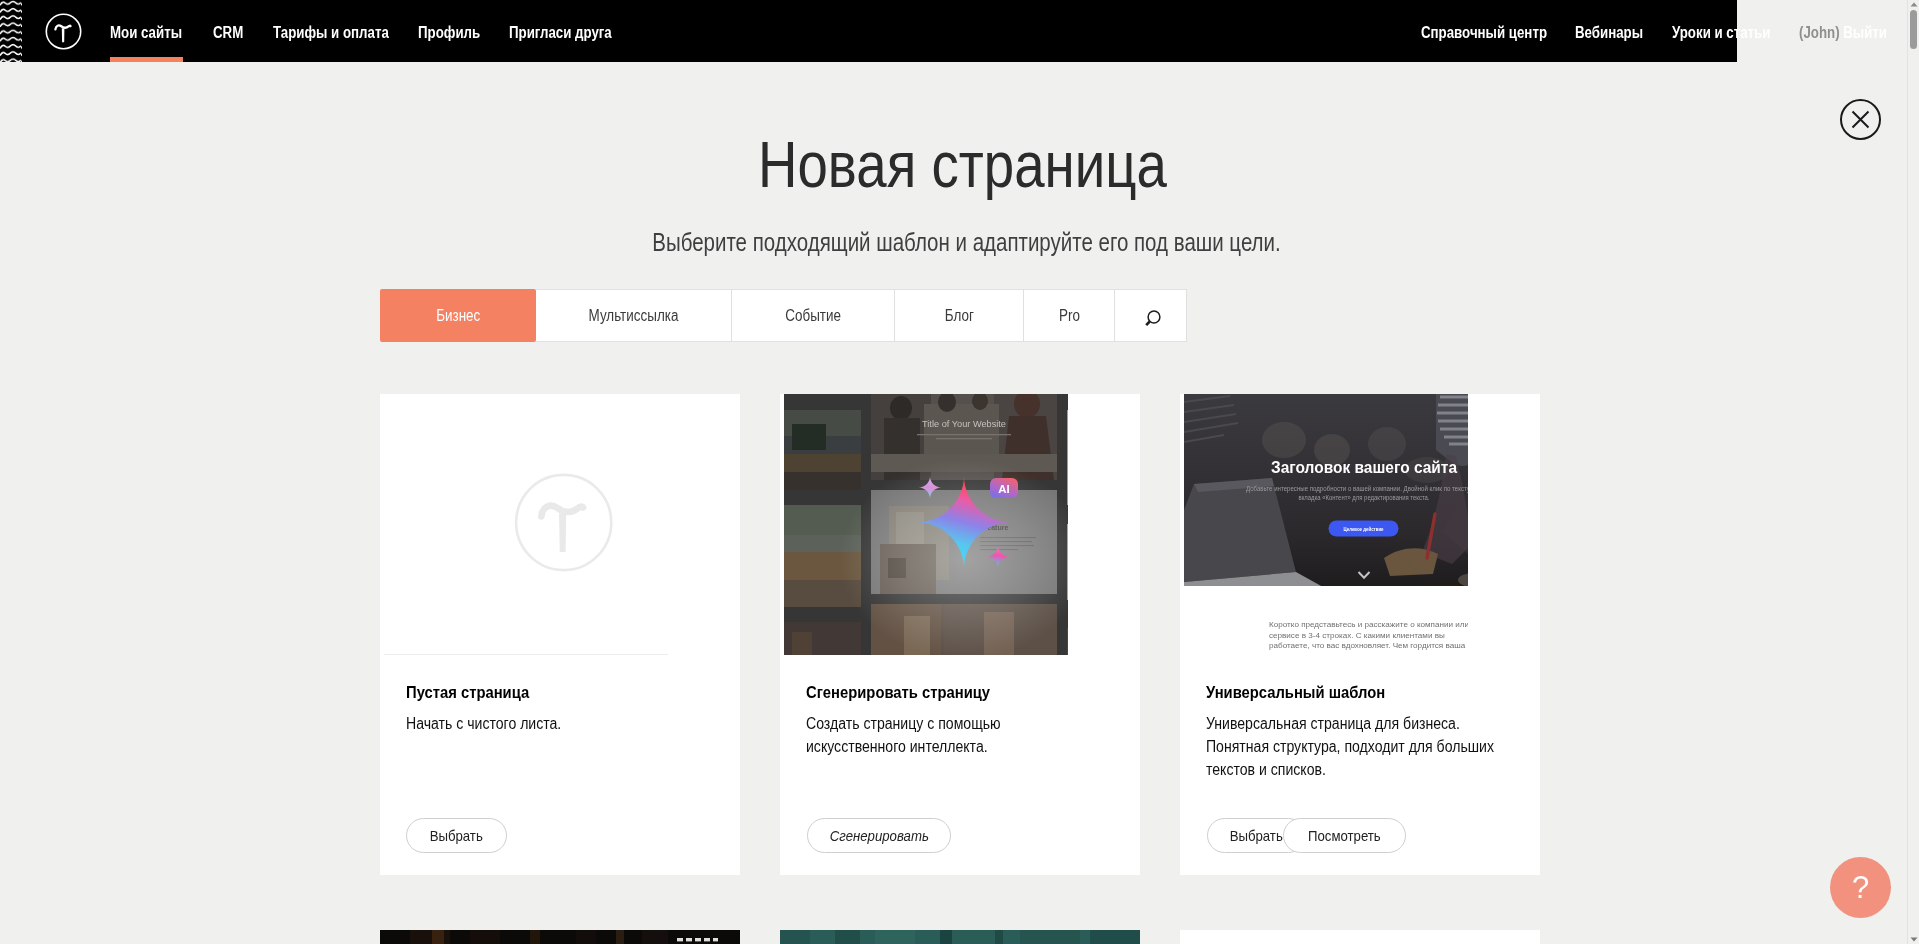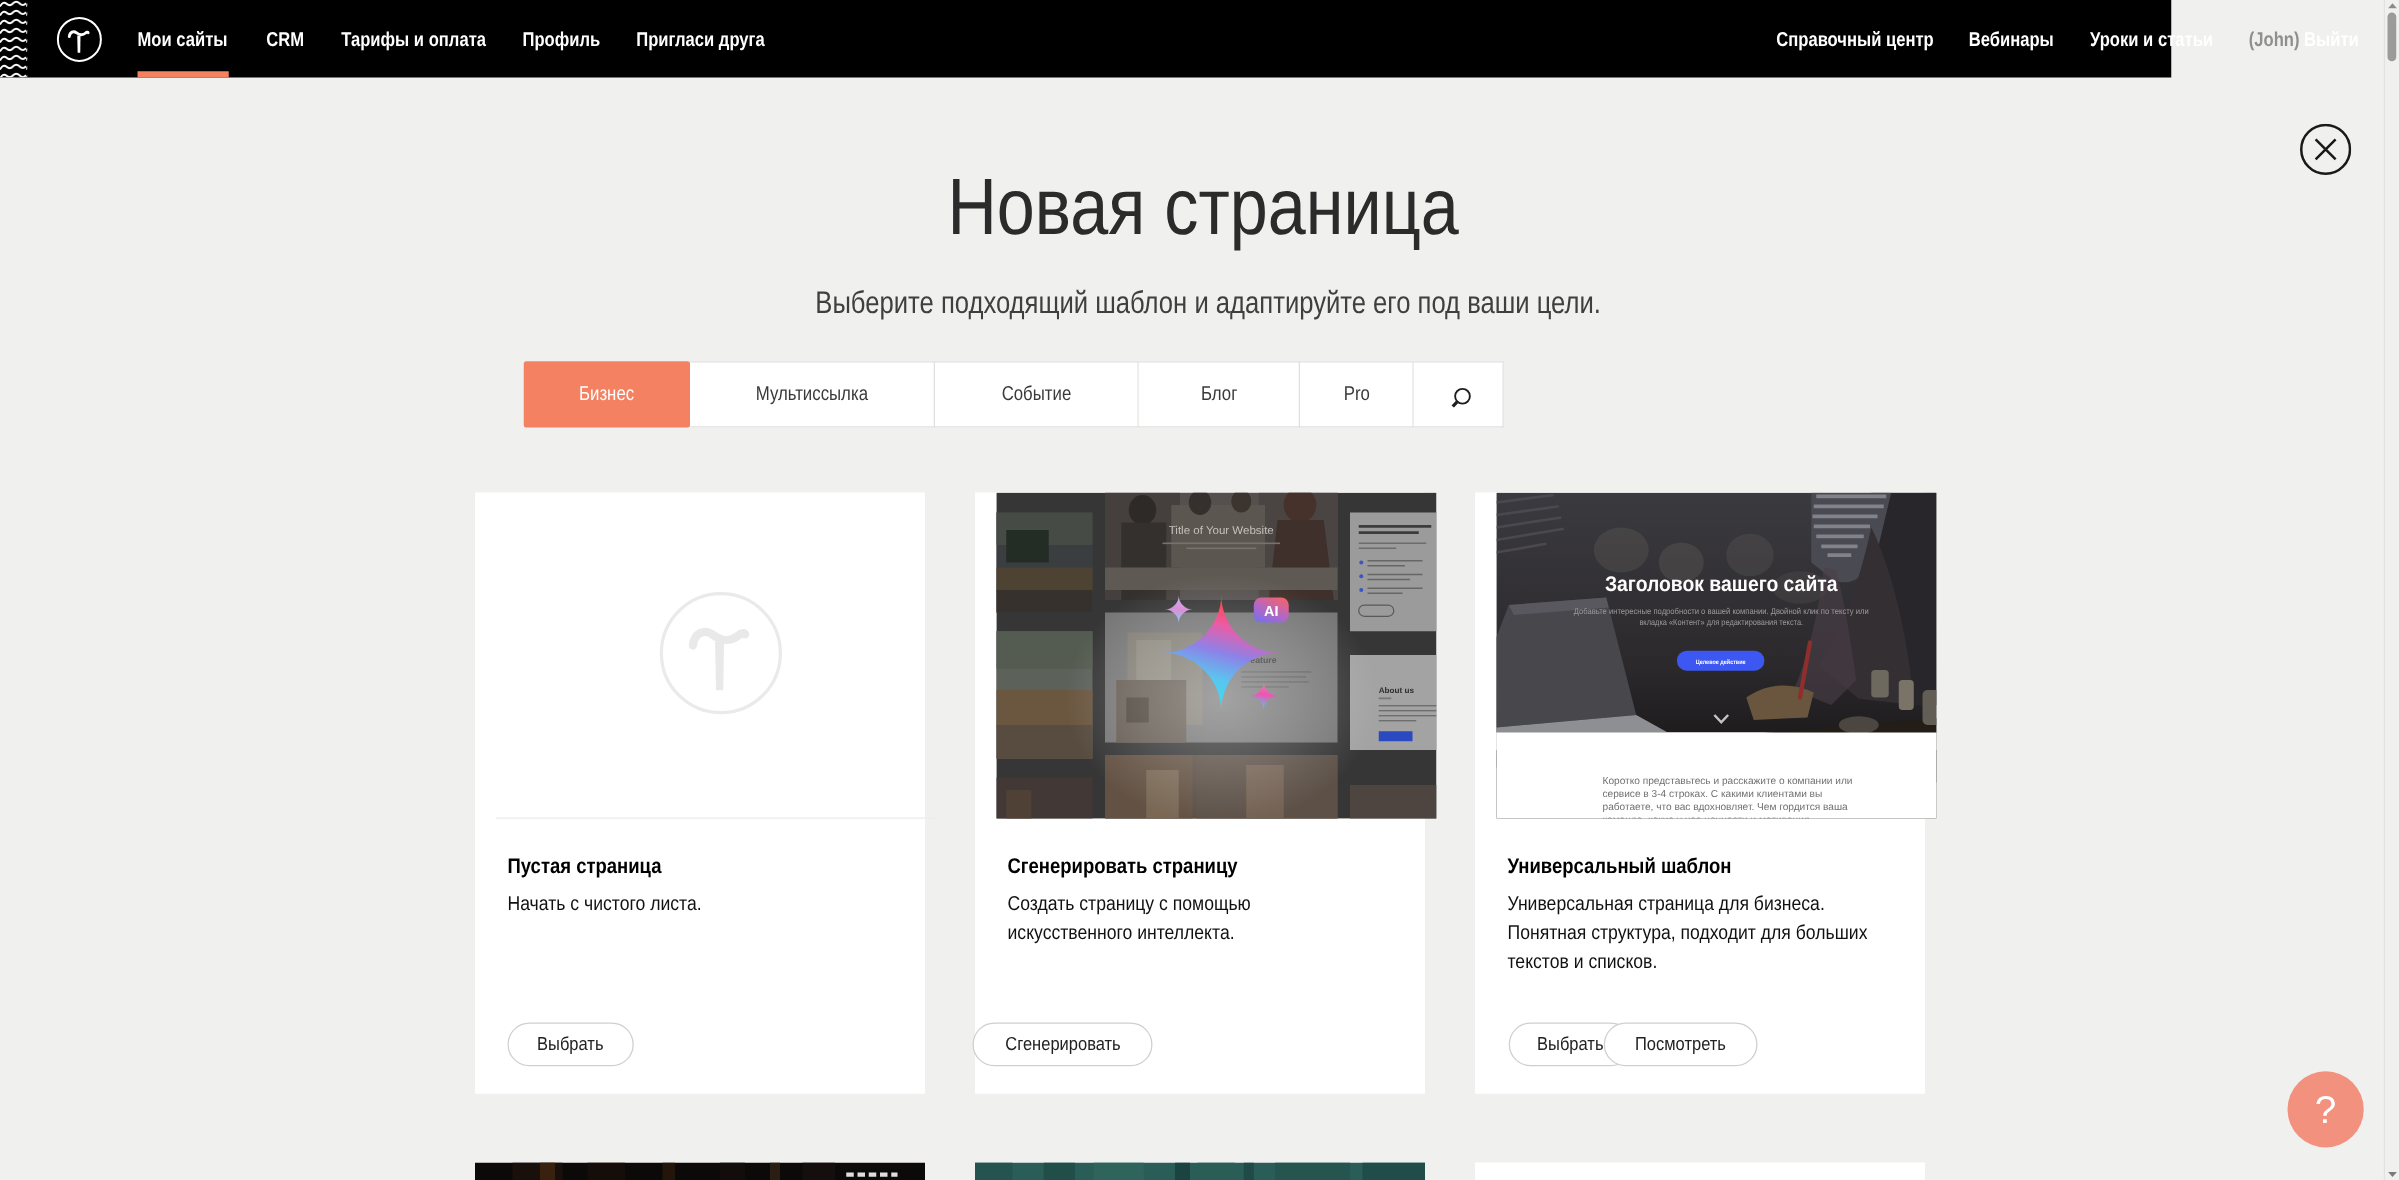--- a/index.html
+++ b/index.html
@@ -22,21 +22,21 @@
 #closebtn { position:absolute; left:1840px; top:99px; }
 
 
 #tabs { position:absolute; left:380px; top:289px; width:1161px; height:53px; display:flex; }
 .tab { background:#fff; border:1px solid #e0e0e0; border-left:none; display:flex; align-items:center; justify-content:center; font-size:16px; color:#3a3a3a; height:53px; }
 .tab.active { background:#f48161; color:#fff; border:none; border-radius:2px; }
 .tab span { display:inline-block; transform:scaleX(0.84); }
 
 
 .card { position:absolute; top:394px; width:360px; height:481px; background:#fff; }
-.cimg { position:absolute; left:17px; top:0; width:352px; height:261px; overflow:hidden; }
+.cimg { position:absolute; left:4px; top:0; width:284px; height:261px; overflow:hidden; }
 .ctitle { position:absolute; left:26px; top:683px; font-size:17px; font-weight:bold; color:#000; transform-origin:0 50%; transform:scaleX(0.87); }
 .cdesc { position:absolute; left:26px; top:712px; font-size:16px; color:#111; line-height:23px; transform-origin:0 0; transform:scaleX(0.88); }
 .cbtn span { display:inline-block; transform:scaleX(0.88); }
 .cbtn { position:absolute; top:818px; height:35px; border:1px solid #cfcfcf; border-radius:18px; background:#fff; font-size:15px; color:#222; display:flex; align-items:center; justify-content:center; font-family:"Liberation Sans", sans-serif; }
 
 
 .sliver { position:absolute; top:930px; width:360px; height:14px; }
 
 
 #help { position:absolute; left:1830px; top:857px; width:61px; height:61px; border-radius:50%; background:#f2917d; color:#fff; font-size:31px; font-weight:400; display:flex; align-items:center; justify-content:center; }
@@ -76,21 +76,21 @@
 
 <div id="title">Новая страница</div>
 <div id="subtitle">Выберите подходящий шаблон и адаптируйте его под ваши цели.</div>
 
 <svg id="closebtn" width="41" height="41" viewBox="0 0 41 41">
   <circle cx="20.5" cy="20.5" r="19.5" fill="none" stroke="#1a1a1a" stroke-width="2"></circle>
   <path d="M12.5,12.5 L28.5,28.5 M28.5,12.5 L12.5,28.5" stroke="#1a1a1a" stroke-width="2"></path>
 </svg>
 
 <div id="tabs">
-  <div class="tab active" style="width:133px;margin-left:39px;">
+  <div class="tab active" style="width:156px;">
       <span>Бизнес</span>
     </div>
   <div class="tab" style="width:196px;">
       <span>Мультиссылка</span>
     </div>
   <div class="tab" style="width:163px;">
       <span>Событие</span>
     </div>
   <div class="tab" style="width:129px;">
       <span>Блог</span>
@@ -227,21 +227,21 @@
 
     <path d="M146,82.3 C146,88.4 140.9,93.5 134.8,93.5 C140.9,93.5 146,98.6 146,104.7 C146,98.6 151.1,93.5 157.2,93.5 C151.1,93.5 146,88.4 146,82.3 Z" fill="url(#gs1)"></path>
     <path d="M180,82 C180,106.9 158.6,128.2 133.4,128.2 C158.6,128.2 180,149.5 180,174.4 C180,149.5 201.4,128.2 226.6,128.2 C201.4,128.2 180,106.9 180,82 Z" fill="url(#gbig)"></path>
     <path d="M214,151.2 C214,157.5 208.7,162.7 202.4,162.7 C208.7,162.7 214,167.9 214,174.2 C214,167.9 219.3,162.7 225.6,162.7 C219.3,162.7 214,157.5 214,151.2 Z" fill="url(#gs2)"></path>
     <rect x="206" y="84" width="28" height="20" rx="6" fill="url(#gai)"></rect>
     <text x="220" y="98.5" text-anchor="middle" font-family="Liberation Sans" font-size="11.5" font-weight="bold" fill="#fff">AI</text>
   </svg></div>
 </div>
 <div class="ctitle" style="left:806px;">Сгенерировать страницу</div>
 <div class="cdesc" style="left:806px;">Создать страницу с помощью<br>искусственного интеллекта.</div>
-<div class="cbtn" style="left:778px;width:144px;">
+<div class="cbtn" style="left:807px;width:144px;font-style:italic;">
     <span>Сгенерировать</span>
   </div>
 
 <div class="card" style="left:1180px;">
   <div class="cimg" id="univimg"><svg width="360" height="261" viewBox="0 0 360 261">
     <defs>
       <linearGradient id="heroshade" x1="0" y1="0" x2="0" y2="1">
         <stop offset="0" stop-color="#3b3a3f"></stop>
             <stop offset="0.72" stop-color="#2b292c"></stop>
             <stop offset="1" stop-color="#1e1c1d"></stop>

